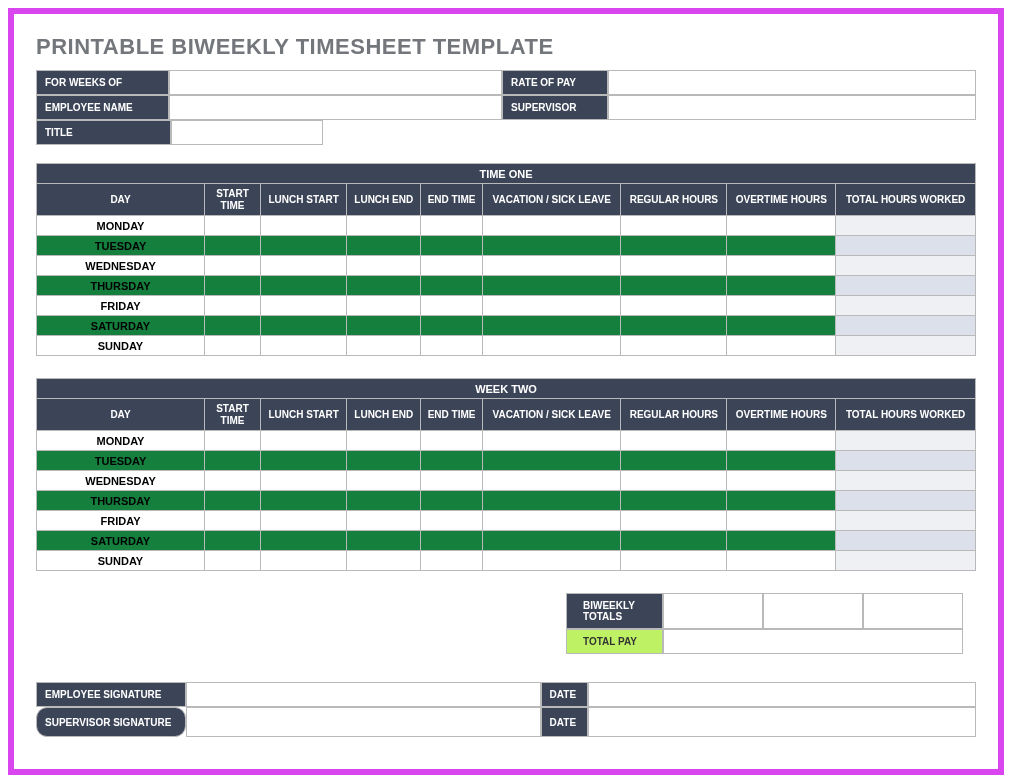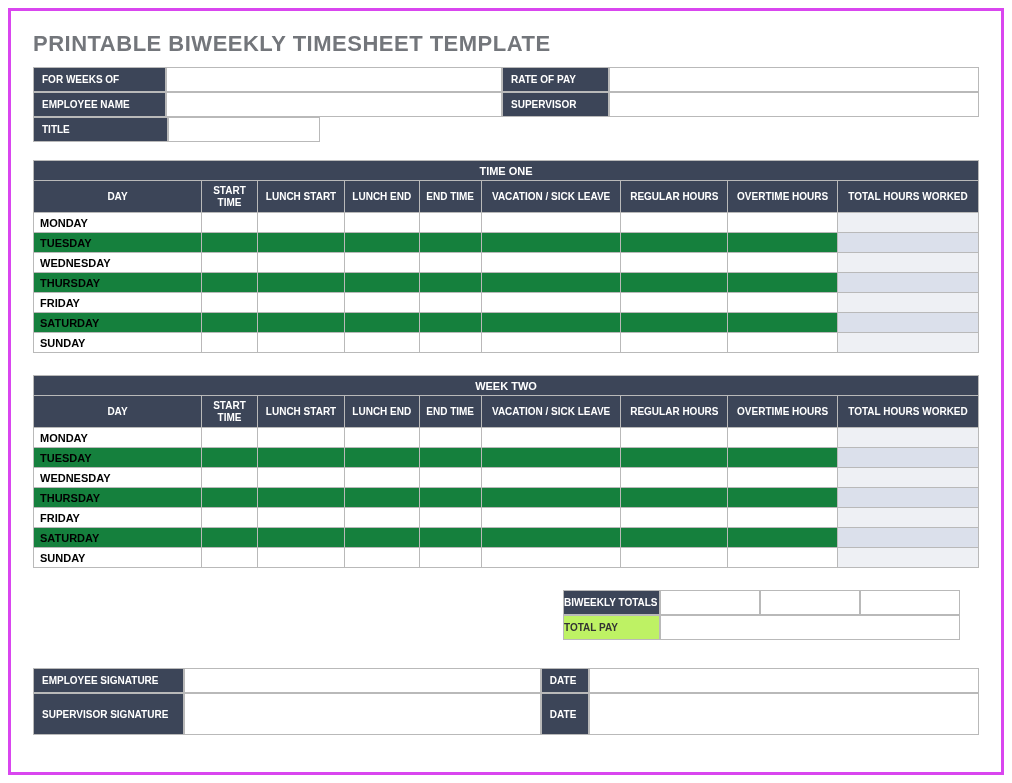--- a/index.html
+++ b/index.html
@@ -2,21 +2,21 @@
 <html><head>
 <meta charset="utf-8">
 <style>
   * { box-sizing: border-box; margin: 0; padding: 0; }
   body {
     font-family: Arial, Helvetica, sans-serif;
     background: #fff;
     padding: 8px;
   }
   .sheet {
-    border: 3px solid #d946ef;
+    border: 6px solid #d946ef;
     padding: 20px 22px;
     width: 996px;
     height: 767px;
   }
   .title {
     font-size: 22px;
     font-weight: 900;
     letter-spacing: 0.5px;
     color: #73767b;
     margin-bottom: 10px;
@@ -79,32 +79,32 @@
     border: 1px solid #b9b9b9;
     font-size: 11px;
     font-weight: 700;
     padding: 3px 6px;
     height: 20px;
   }
   .row-even td { background: #fff; }
   .row-odd  td { background: #15803d; }
   .row-odd td.total-col { background: #dbe0eb; }
   .row-even td.total-col { background: #eef0f4; }
-  .day-cell { text-align: left; }
+  .day-cell { text-align: center; }
 
   
   .totals-block { margin-bottom: 28px; }
   .totals-row { display: flex; justify-content: flex-start; }
   .totals-spacer { width: 530px; }
   .totals-label {
     background: #3c4558;
     color: #fff;
     font-size: 10px;
     font-weight: 700;
-    padding: 6px 0;
+    padding: 6px 16px;
     border: 1px solid #b9b9b9;
     width: 97px;
   }
   .totals-label.pay {
     background: #bef264;
     color: #333;
   }
   .totals-cell {
     background: #fff;
     border: 1px solid #b9b9b9;
@@ -112,21 +112,21 @@
     font-size: 10px;
     padding: 5px;
   }
   .totals-cell.wide { width: 300px; }
 
   
   .sig-block .info-cell-label { width: 152px; }
   .sig-block .info-cell-value.left { width: 358px; }
   .sig-block .info-cell-label.date { width: 48px; text-align: center; }
   .sig-block .info-cell-value.right { width: 392px; }
-  .sig-block .info-cell-label.two-line { line-height: 1.1; height: 42px; }
+  .sig-block .info-cell-label.two-line { line-height: 1.1; height: 30px; border-radius: 11px; }
   .sig-row { display: flex; }
 </style>
 </head>
 <body>
 
 <div class="sheet">
 
   <div class="title">PRINTABLE BIWEEKLY TIMESHEET TEMPLATE</div>
 
   <div class="info-block">

